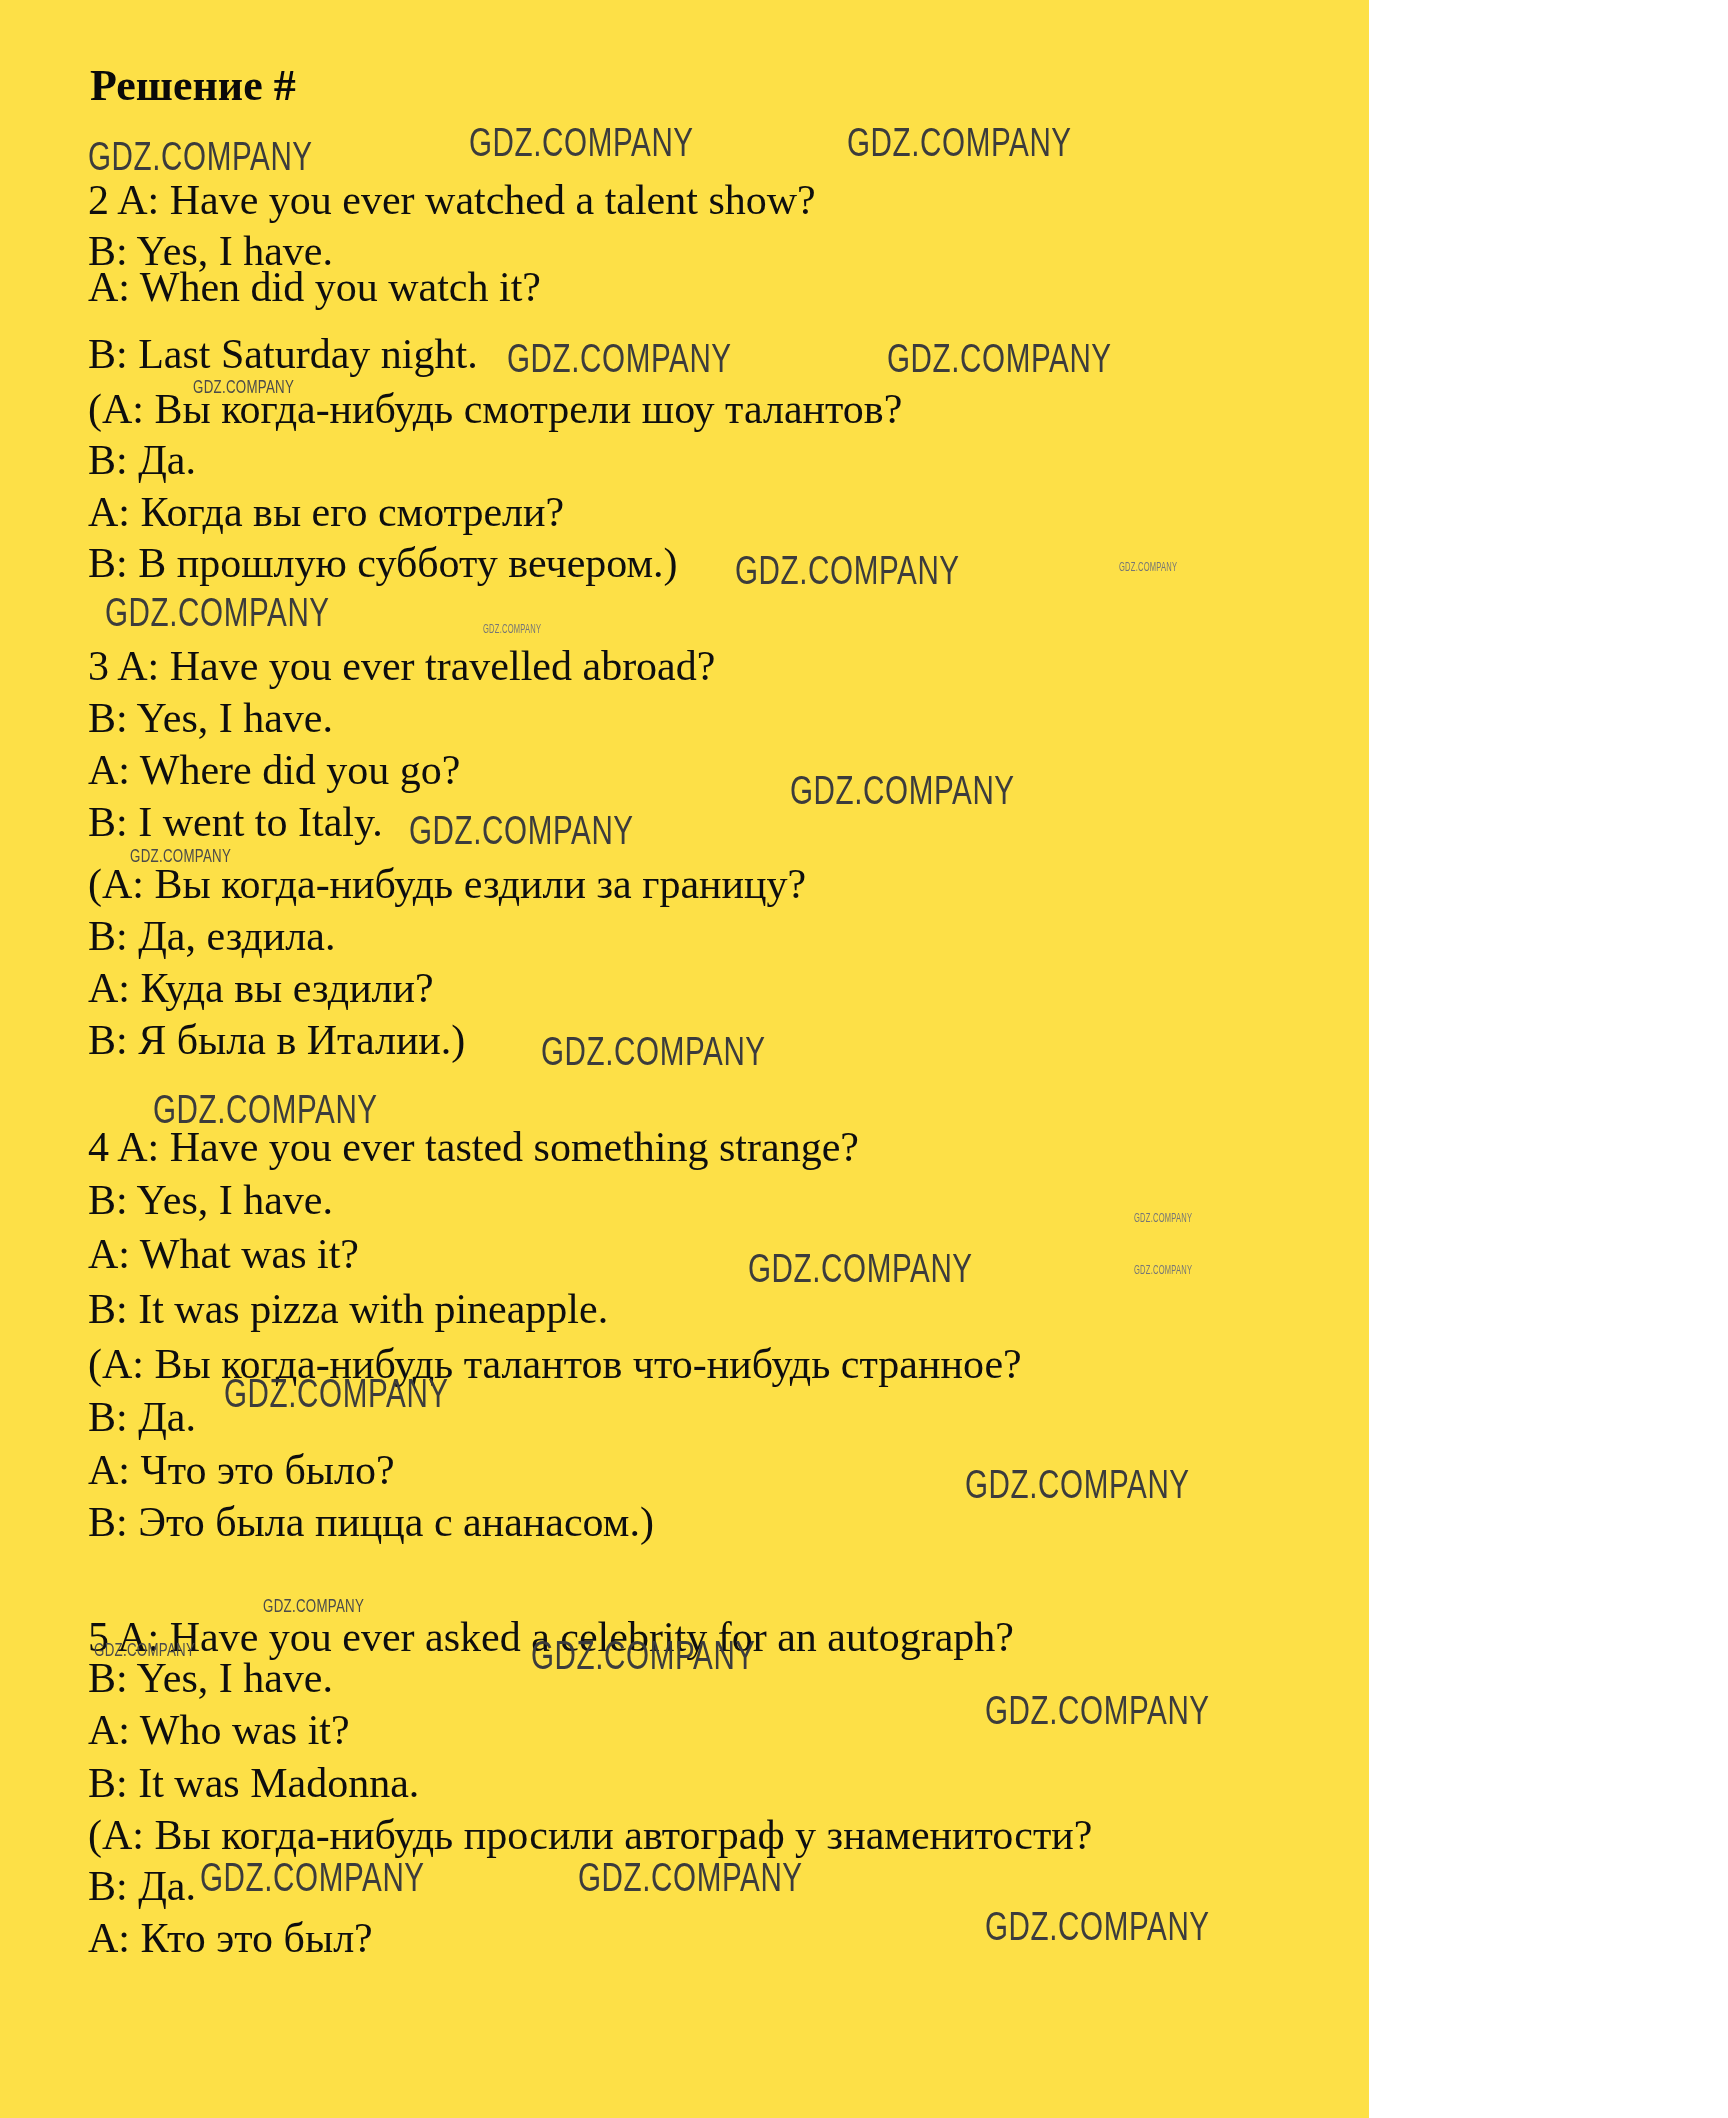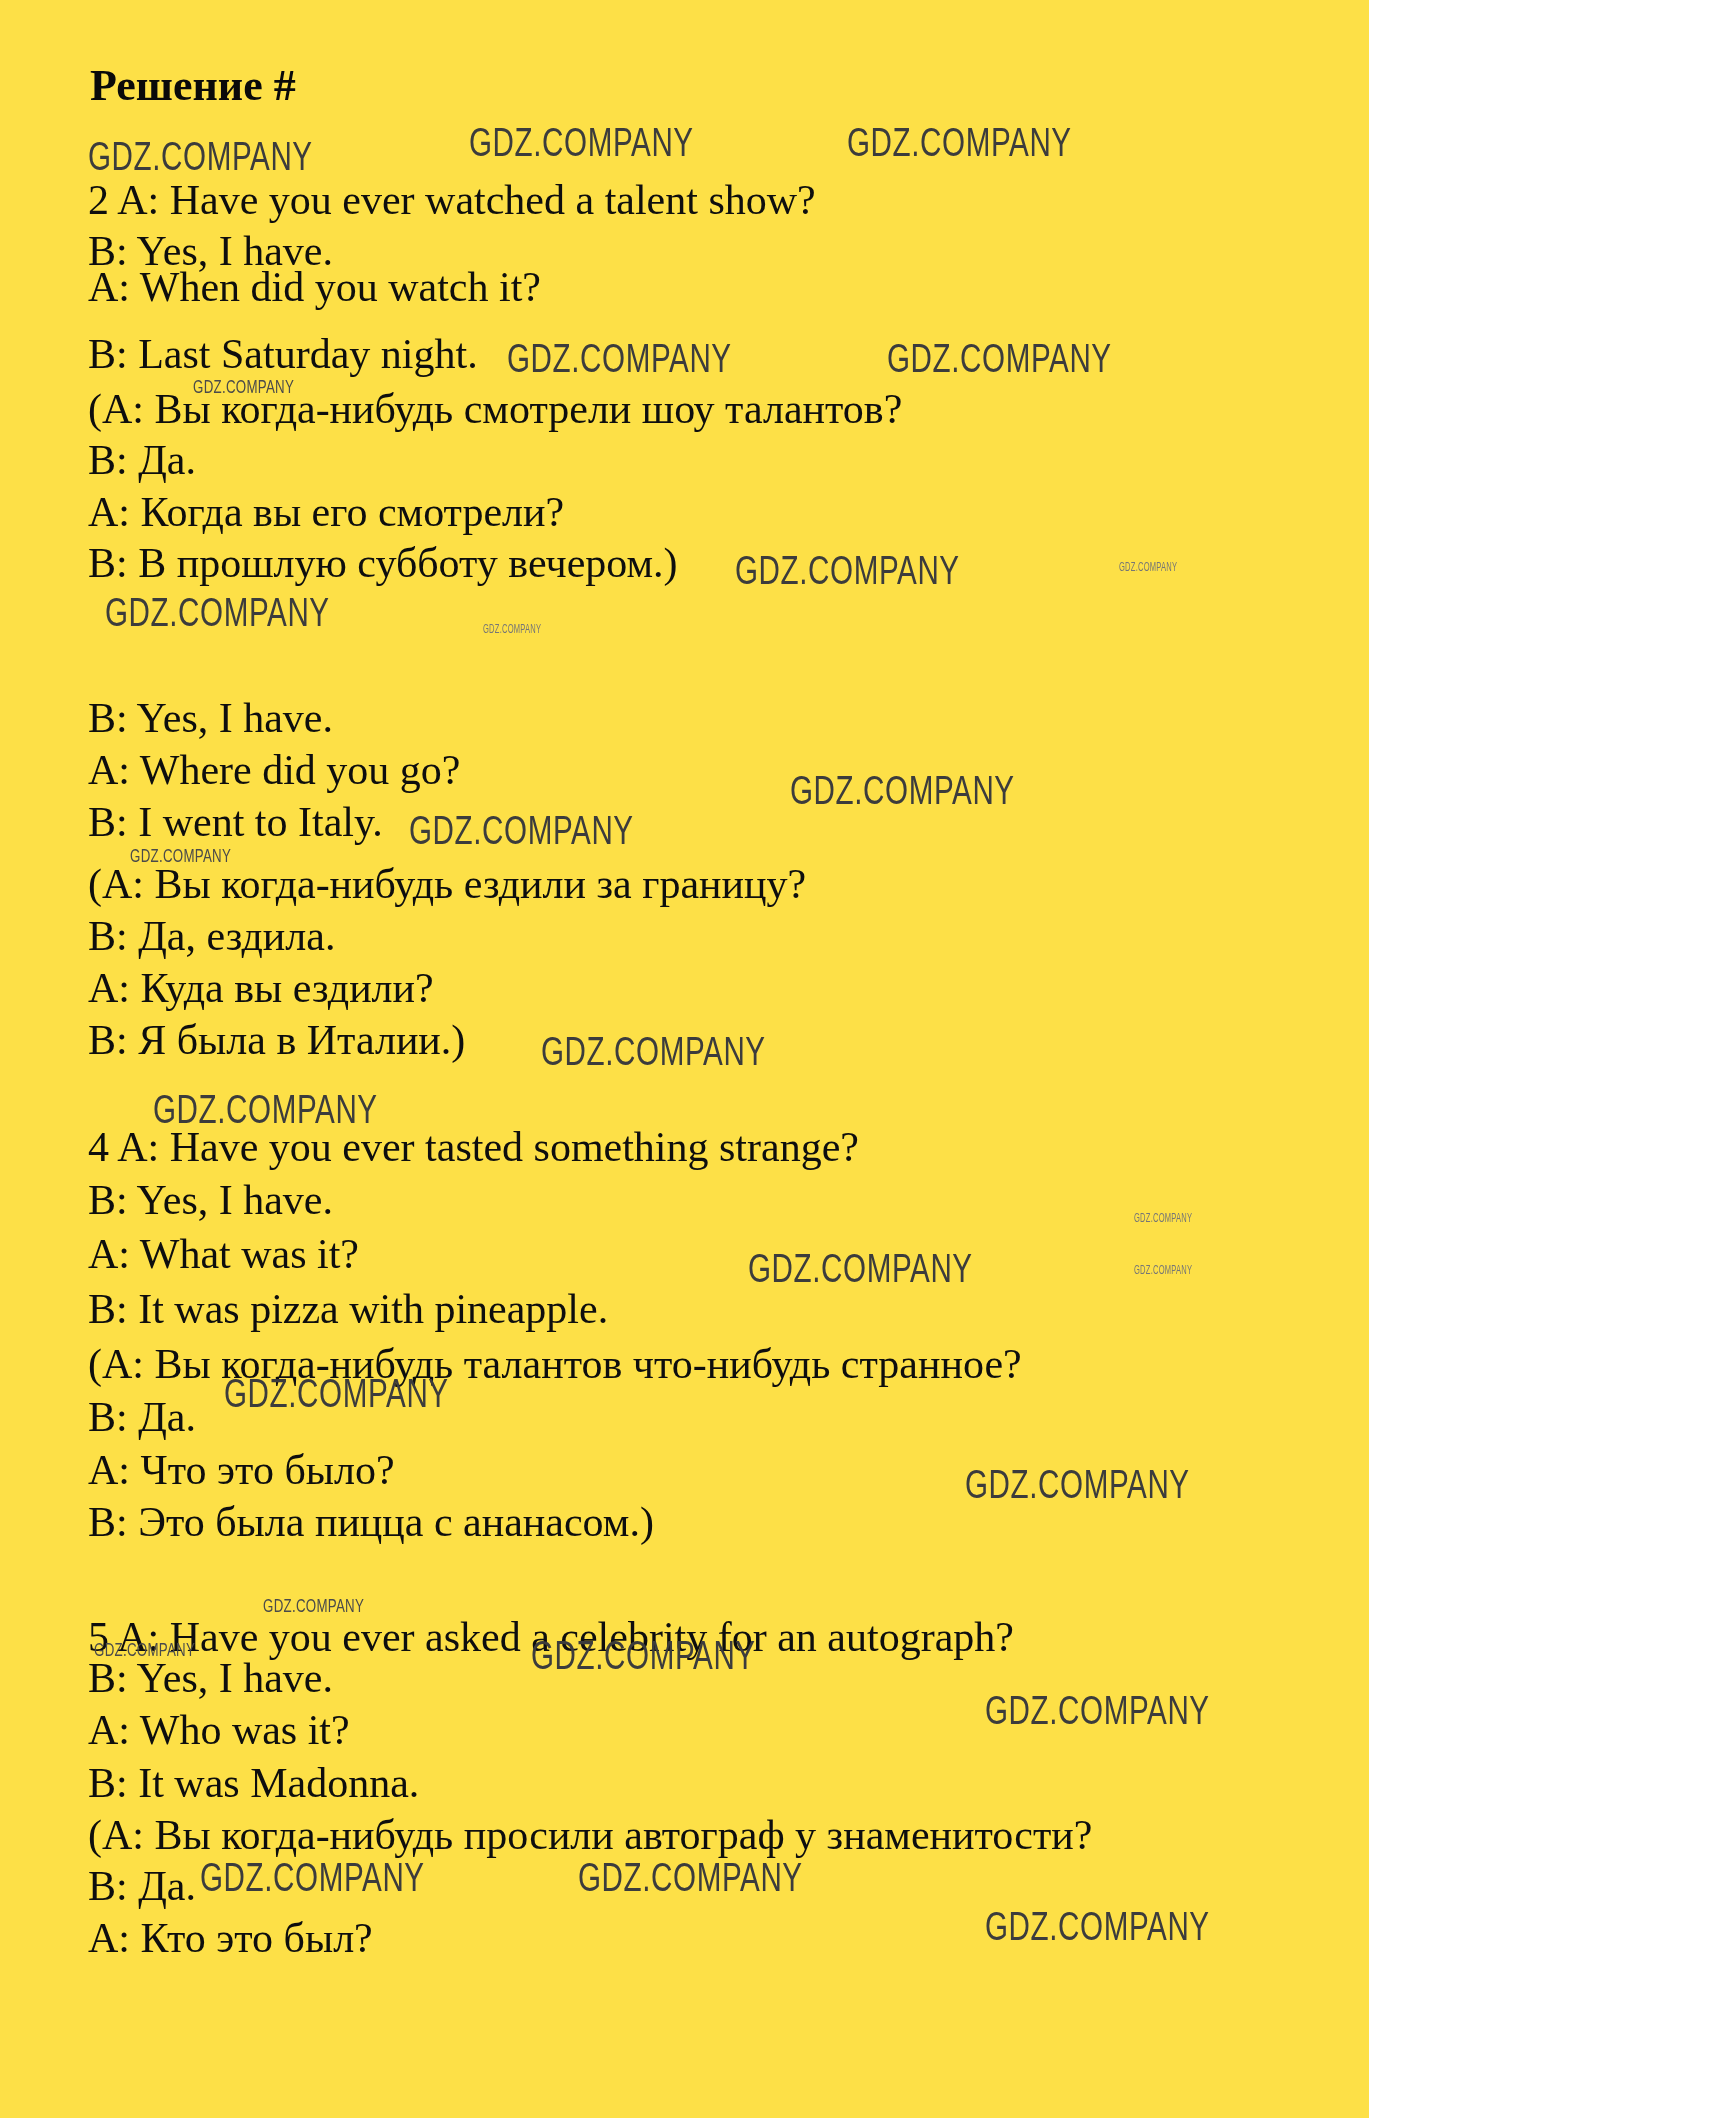--- a/index.html
+++ b/index.html
@@ -53,20 +53,21 @@
 
   <div class="line" style="top:179px">2 A: Have you ever watched a talent show?</div>
   <div class="line" style="top:230px">B: Yes, I have.</div>
   <div class="line" style="top:266px">A: When did you watch it?</div>
   <div class="line" style="top:333px">B: Last Saturday night.</div>
   <div class="line" style="top:388px">(A: Вы когда-нибудь смотрели шоу талантов?</div>
   <div class="line" style="top:439px">B: Да.</div>
   <div class="line" style="top:491px">A: Когда вы его смотрели?</div>
   <div class="line" style="top:542px">B: В прошлую субботу вечером.)</div>
 
+  <div class="line" style="top:645px">3 A: Have you ever travelled abroad?</div>
   <div class="line" style="top:697px">B: Yes, I have.</div>
   <div class="line" style="top:749px">A: Where did you go?</div>
   <div class="line" style="top:801px">B: I went to Italy.</div>
   <div class="line" style="top:863px">(A: Вы когда-нибудь ездили за границу?</div>
   <div class="line" style="top:915px">B: Да, ездила.</div>
   <div class="line" style="top:967px">A: Куда вы ездили?</div>
   <div class="line" style="top:1019px">B: Я была в Италии.)</div>
 
   <div class="line" style="top:1126px">4 A: Have you ever tasted something strange?</div>
   <div class="line" style="top:1179px">B: Yes, I have.</div>

